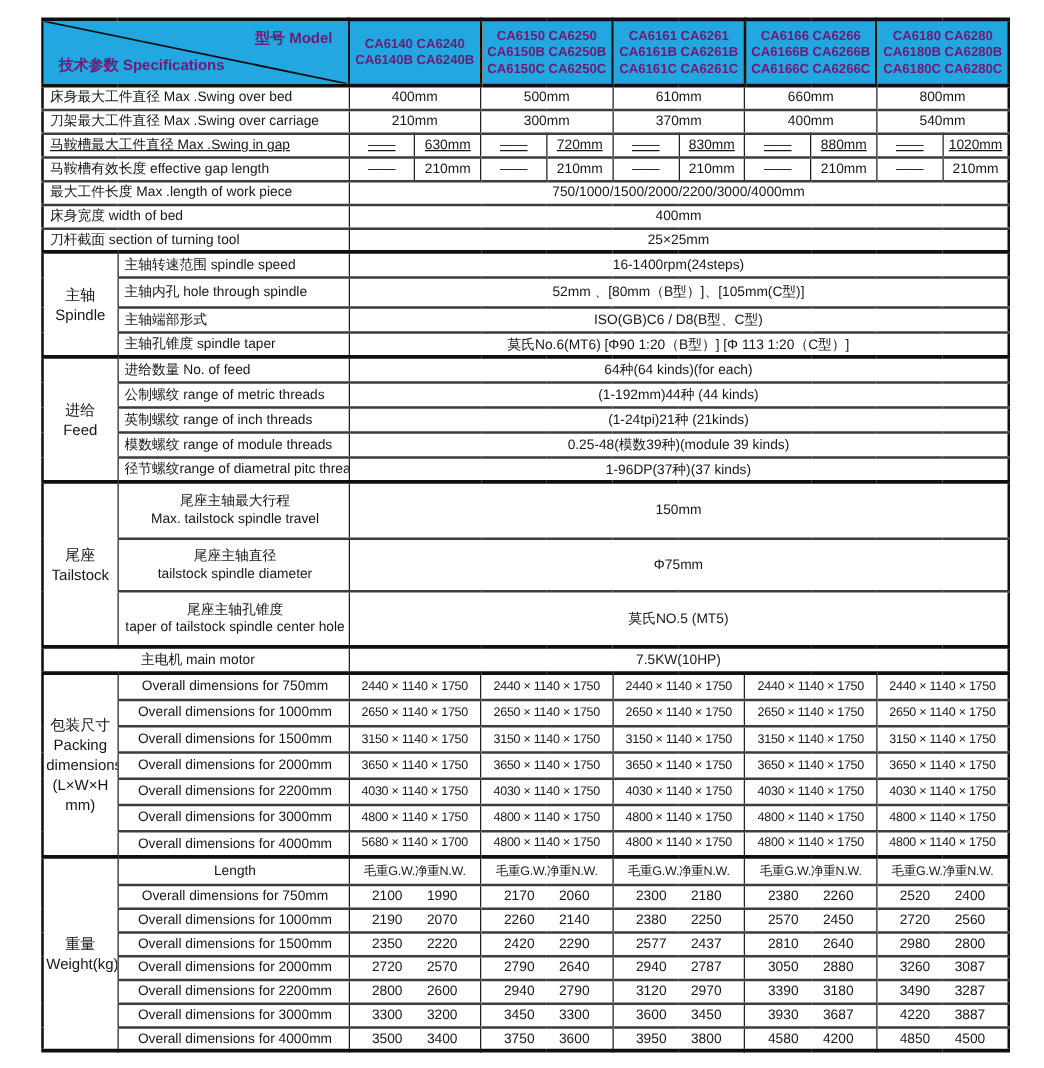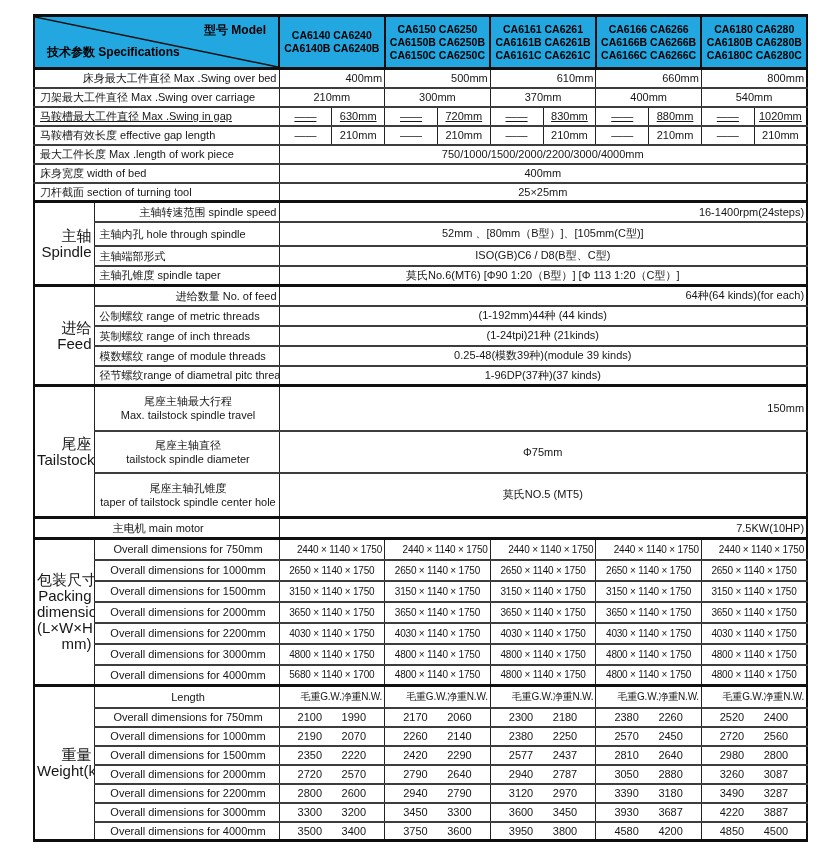--- a/index.html
+++ b/index.html
@@ -3,34 +3,34 @@
 <meta charset="utf-8">
 <style>
   html,body{margin:0;padding:0;background:#fff;}
   .page{position:relative;width:835px;height:854px;background:#ffffff;
         font-family:"Liberation Sans","DejaVu Sans",sans-serif;color:#161616;overflow:hidden;}
   table.spec{position:absolute;left:33px;top:14px;width:773px;border-collapse:collapse;
         table-layout:fixed;border:2px solid #0e0e0e;border-top-width:3px;border-bottom-width:3px;}
   td,th{border-left:1px solid #222;border-right:1px solid #222;
         border-top:2px solid #3d3d3d;border-bottom:2px solid #3d3d3d;
         padding:0 2px;overflow:hidden;}
-  tr.heavy td, tr.heavy th{border-top:3px solid #101010;text-align:right;}
-  thead th{background:#22a7e0;color:#000000;border-color:#0e0e0e;border-left-width:2px;border-right-width:2px;}
+  tr.heavy td, tr.heavy th{border-top:3px solid #101010;}
+  thead th{background:#22a7e0;color:#701a75;border-color:#0e0e0e;border-left-width:2px;border-right-width:2px;}
   .corner{position:relative;padding:0;height:50px;}
   .corner svg{position:absolute;left:0;top:0;width:100%;height:100%;display:block;}
   .corner-model{position:absolute;top:5px;right:12px;font-size:12px;font-weight:bold;}
   .corner-specs{position:absolute;bottom:6px;left:12px;font-size:12px;font-weight:bold;}
   .model-cell{font-weight:bold;font-size:10.5px;line-height:13px;text-align:center;vertical-align:middle;}
   .model-cell div{white-space:nowrap;}
   .label-cell{font-size:11px;text-align:left;padding-left:5px;vertical-align:middle;}
   .label-cell div{white-space:nowrap;line-height:14px;}
   .label-cell.center{text-align:center;padding-left:5px;}
   .value-cell{text-align:center;font-size:11px;vertical-align:middle;white-space:nowrap;}
   .value-cell.small{font-size:10px;letter-spacing:-0.2px;}
-  .group-cell{text-align:center;font-size:15px;vertical-align:middle;}
+  .group-cell{text-align:center;font-size:12px;vertical-align:middle;}
   .group-cell div{line-height:16px;white-space:nowrap;}
   .pair-cell span{display:inline-block;width:44px;text-align:center;}
 </style>
 </head>
 <body>
 
 <div class="page">
   <table class="spec">
     <colgroup>
       <col style="width:60px">

